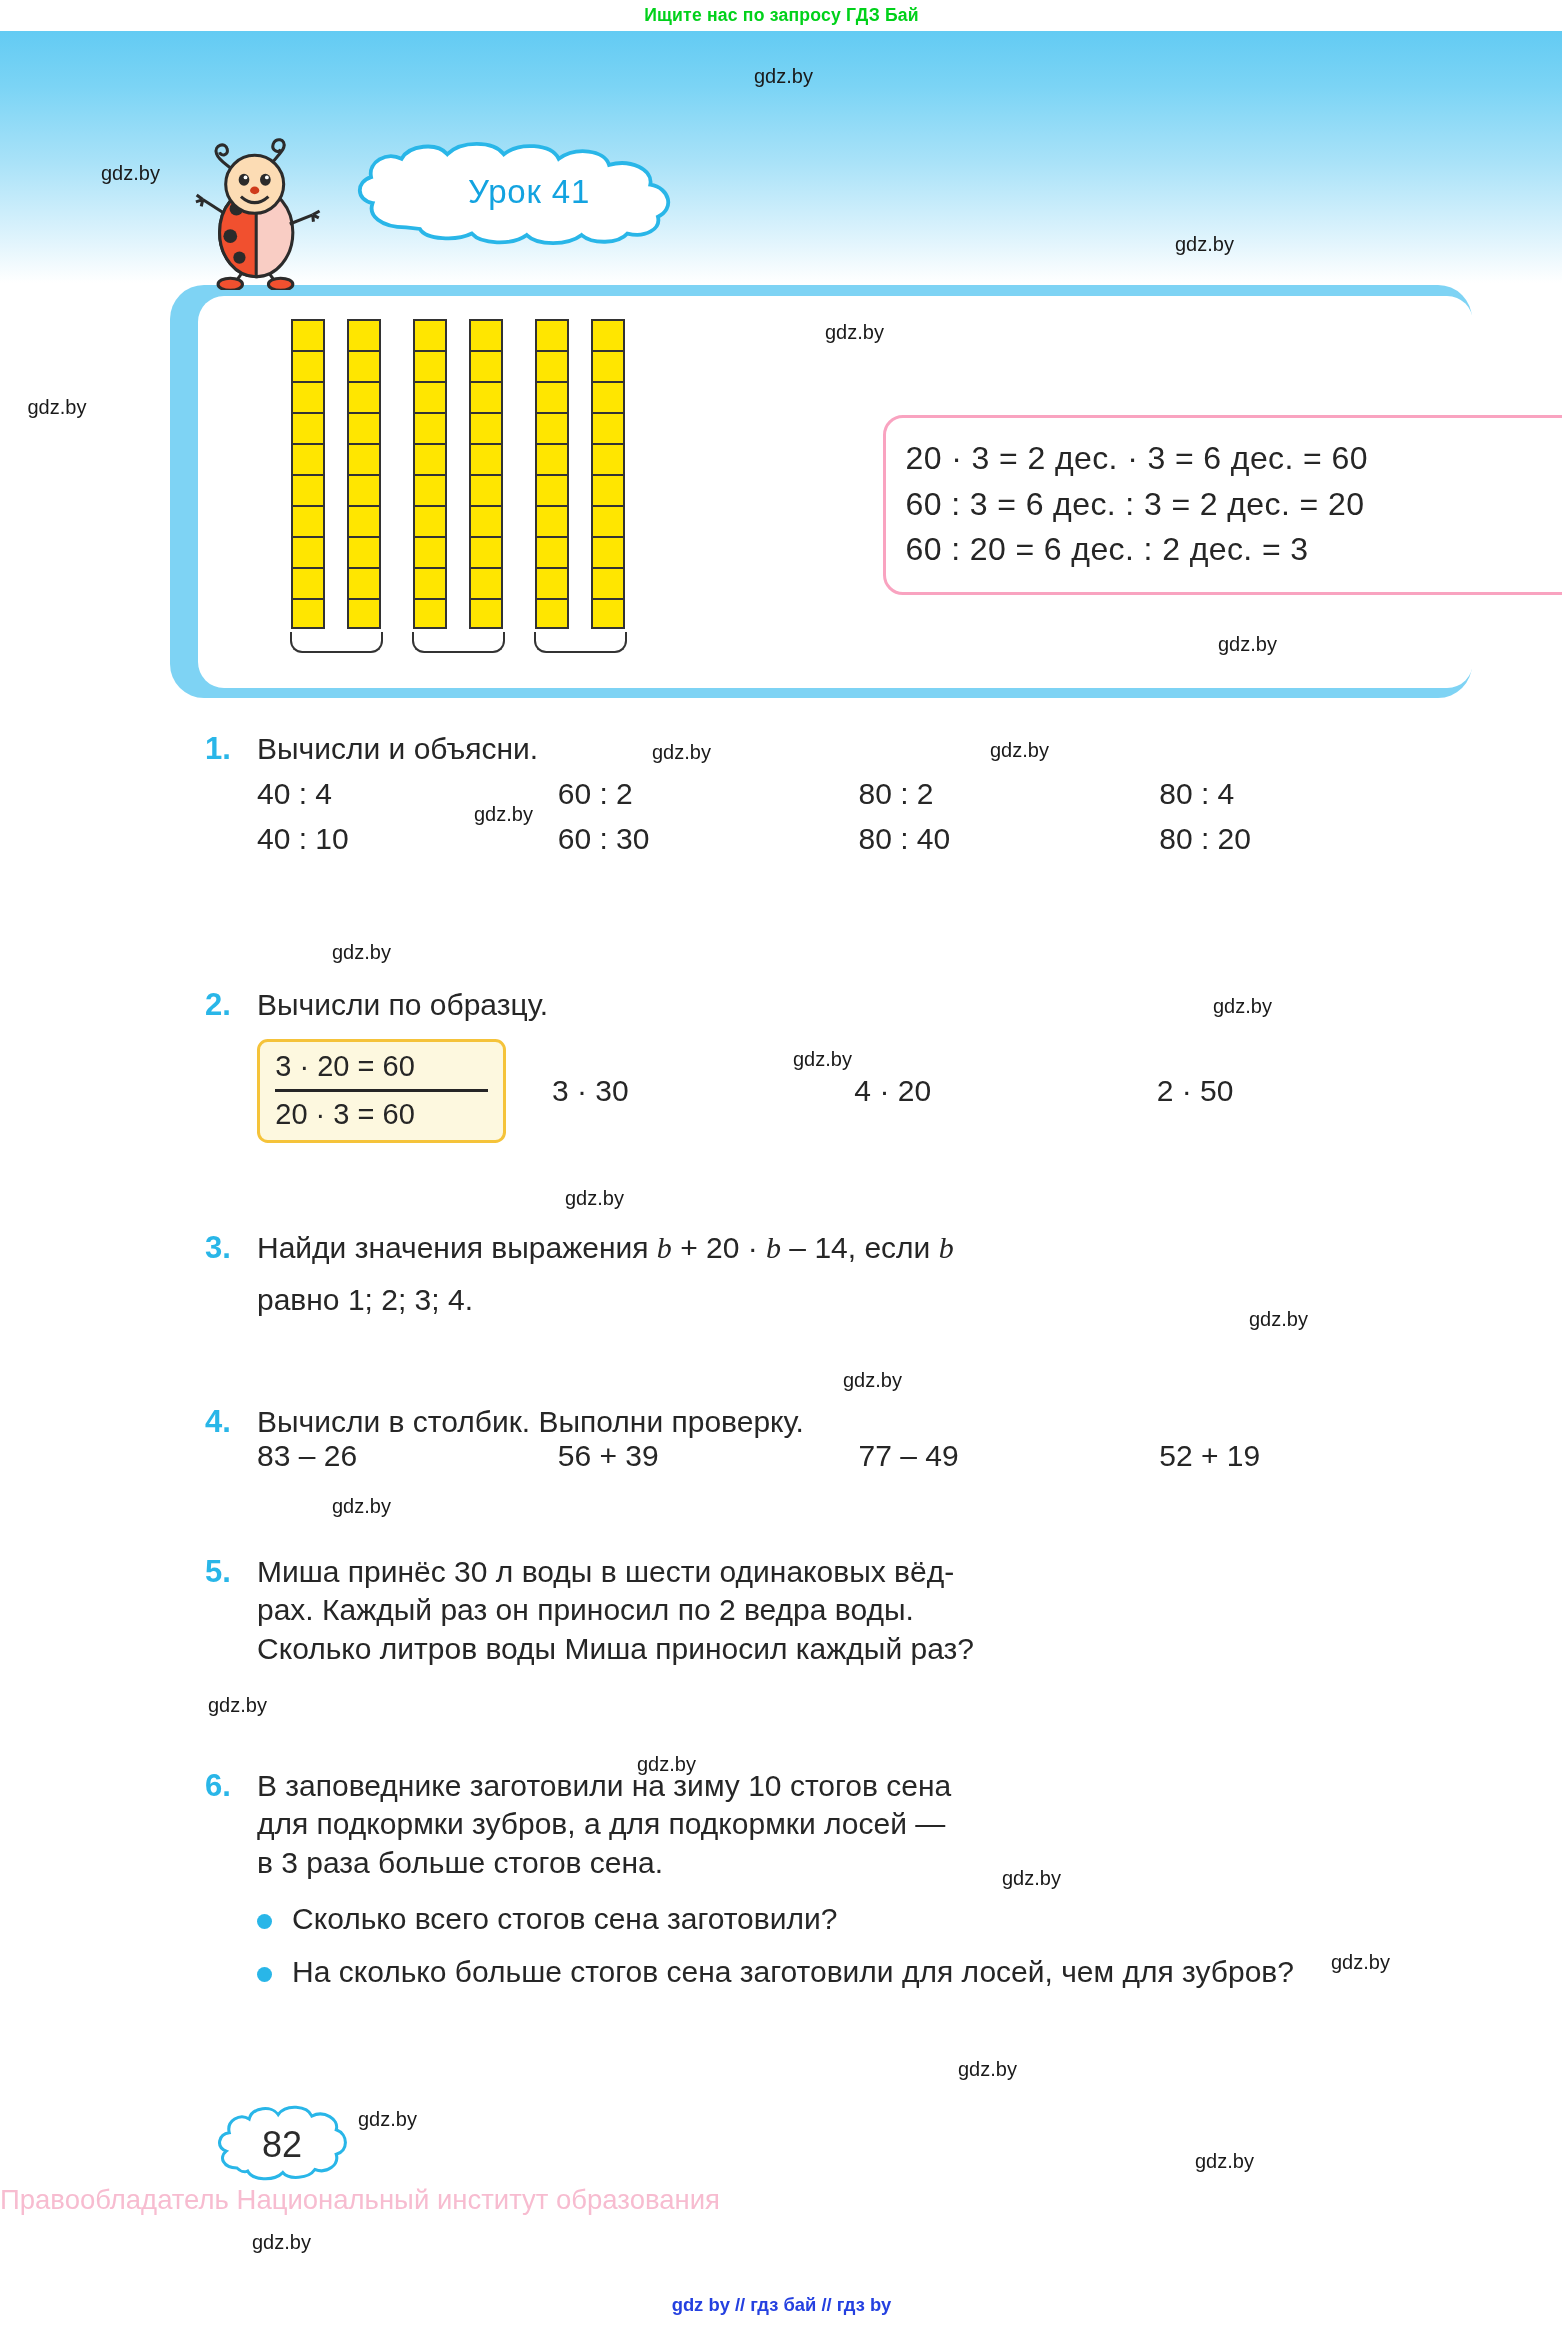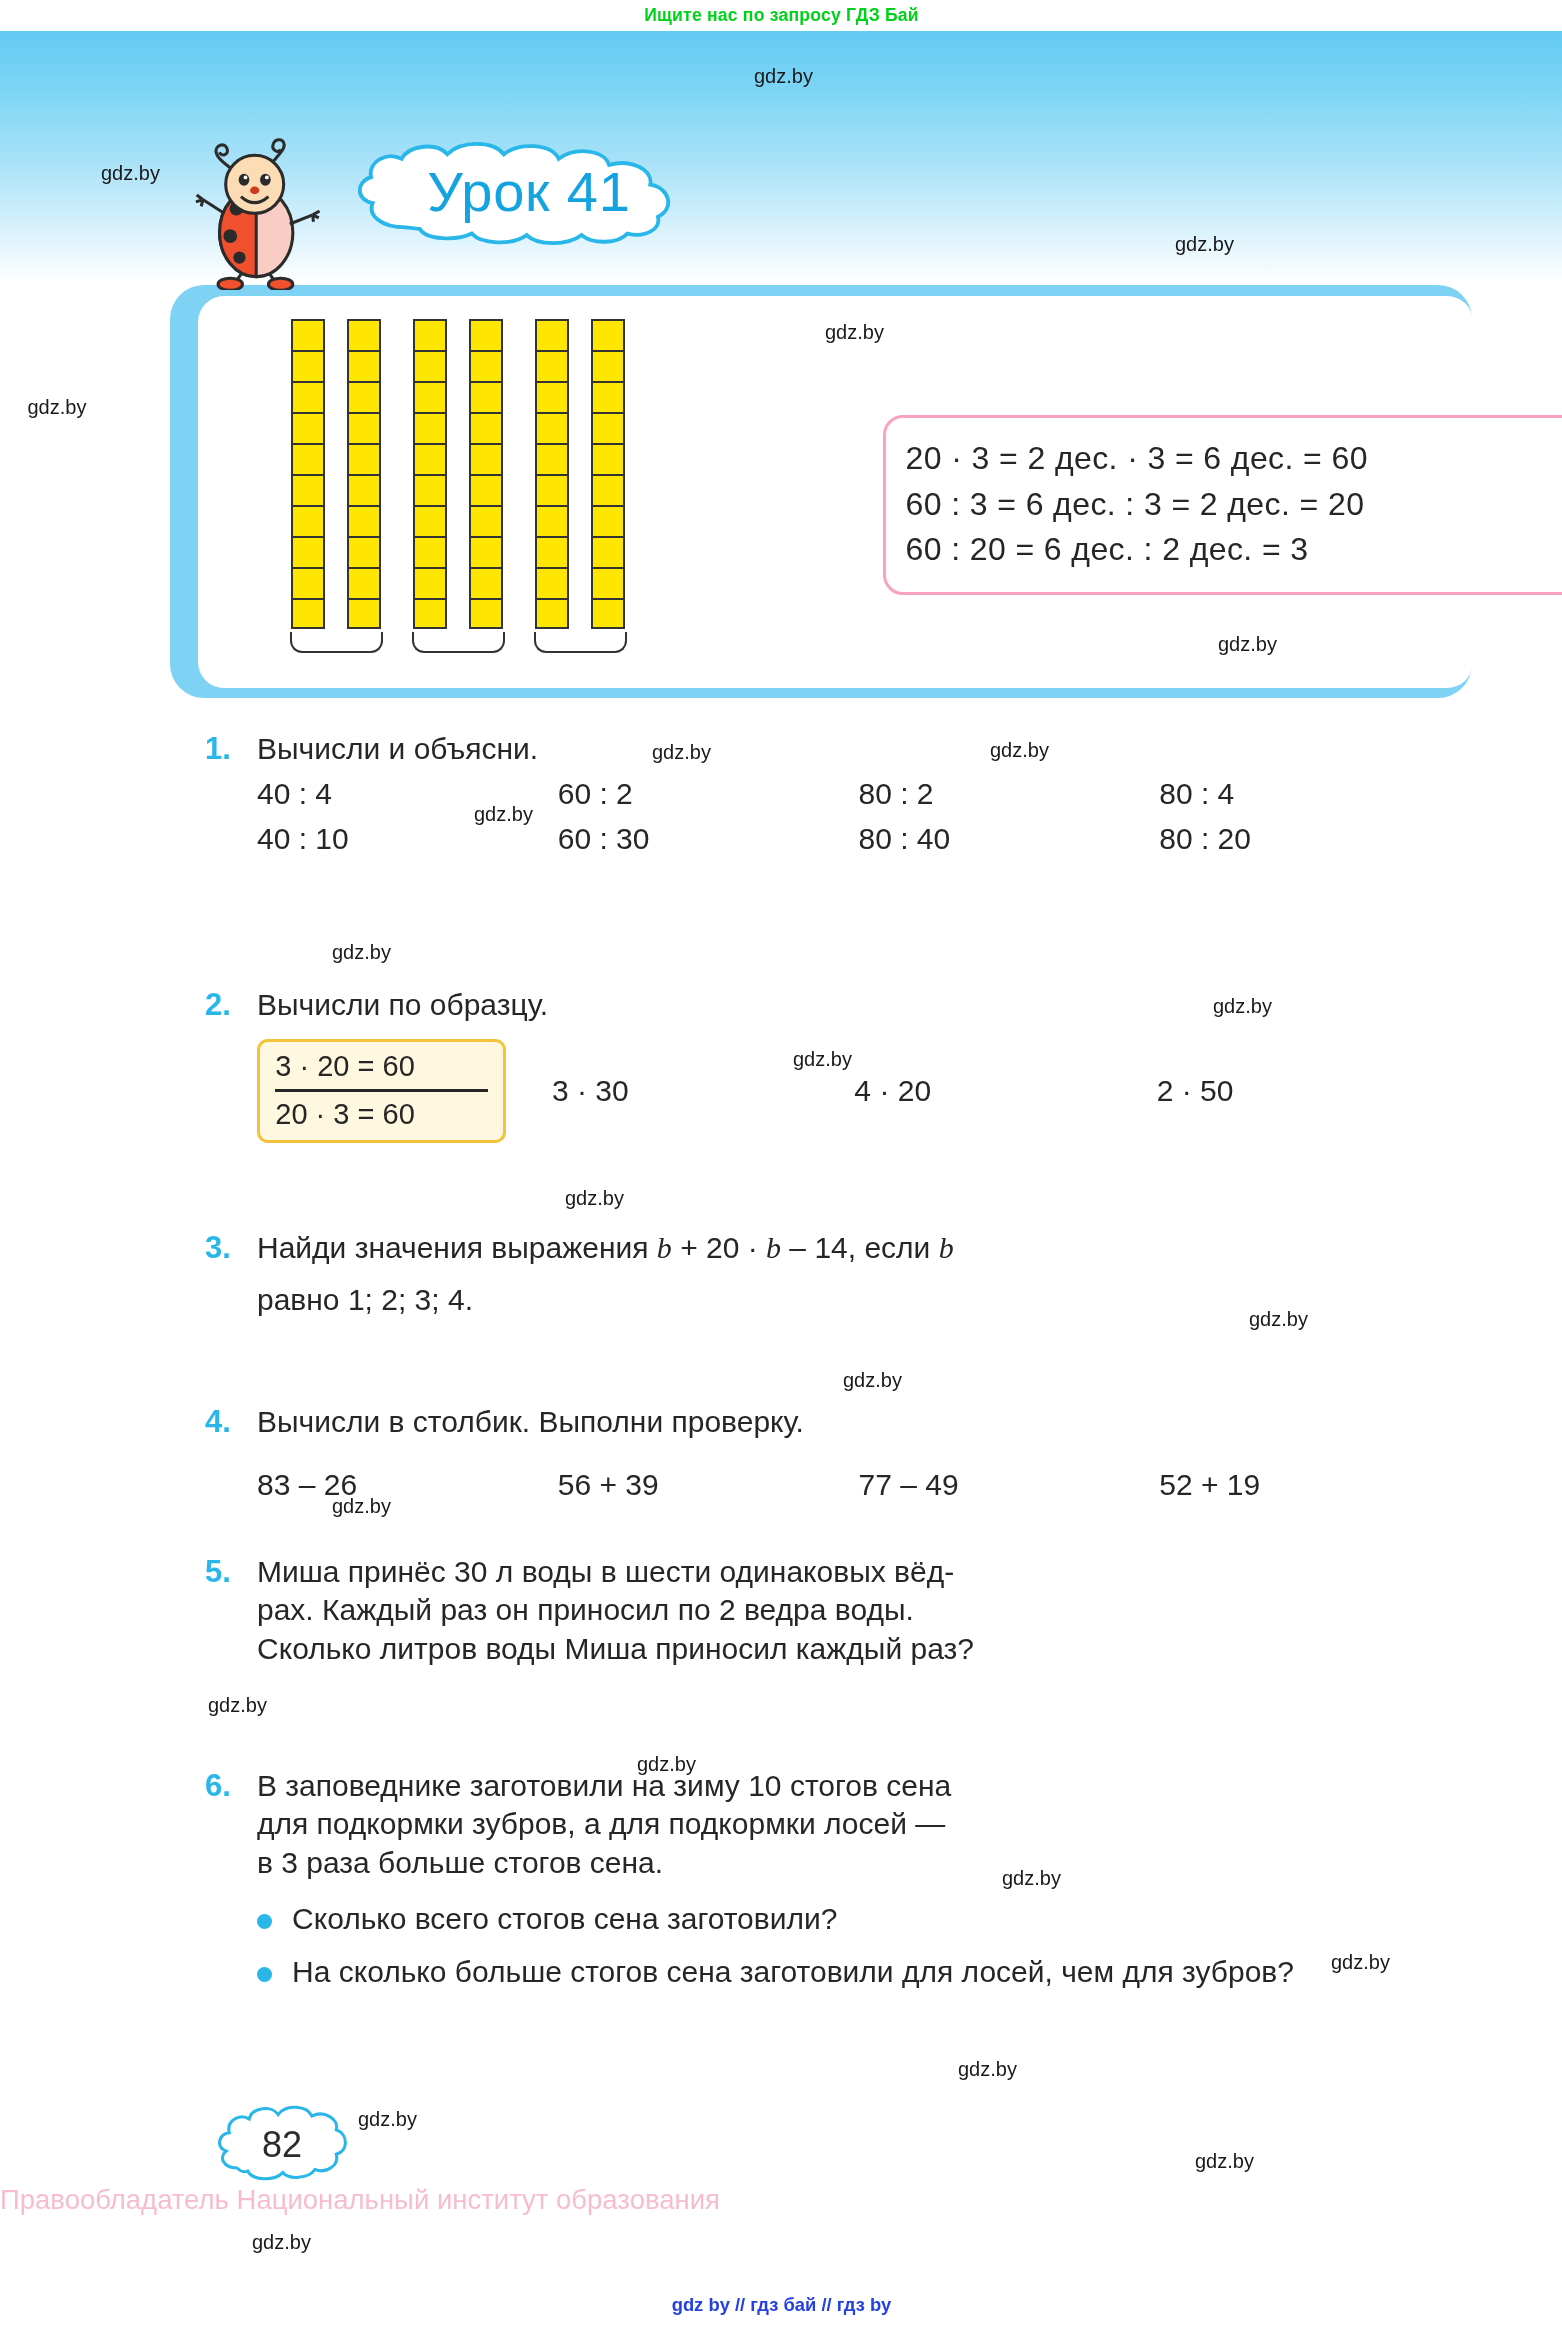--- a/index.html
+++ b/index.html
@@ -59,21 +59,21 @@
     z-index: 25;
   }
   .cloud-title .label {
     position: absolute;
     left: 0; top: 0;
     width: 366px; height: 103px;
     display: flex;
     align-items: center;
     justify-content: center;
     color: #13a3e0;
-    font-size: 56px;
+    font-size: 33px;
     letter-spacing: 0.8px;
     padding-bottom: 3.1px;
     box-sizing: border-box;
   }
 
   
   .ladybug {
     position: absolute;
     left: 186px; top: 129px;
     width: 145px; height: 161px;
@@ -466,21 +466,21 @@
       <div class="prompt" style="margin-top:18px;">равно  1;  2;  3;  4.</div>
     </div>
   </div>
 </div>
 
 <div class="ex" style="top:1404px;">
   <div class="ex-head">
     <div class="num">4.</div>
     <div class="body">
       <div class="prompt">Вычисли в столбик. Выполни проверку.</div>
-      <div class="row4" style="margin-top:29px;">
+      <div class="row4" style="margin-top:0;">
         <div>83 – 26</div>
         <div>56 + 39</div>
         <div>77 – 49</div>
         <div>52 + 19</div>
       </div>
     </div>
   </div>
 </div>
 
 <div class="ex" style="top:1553px;">

